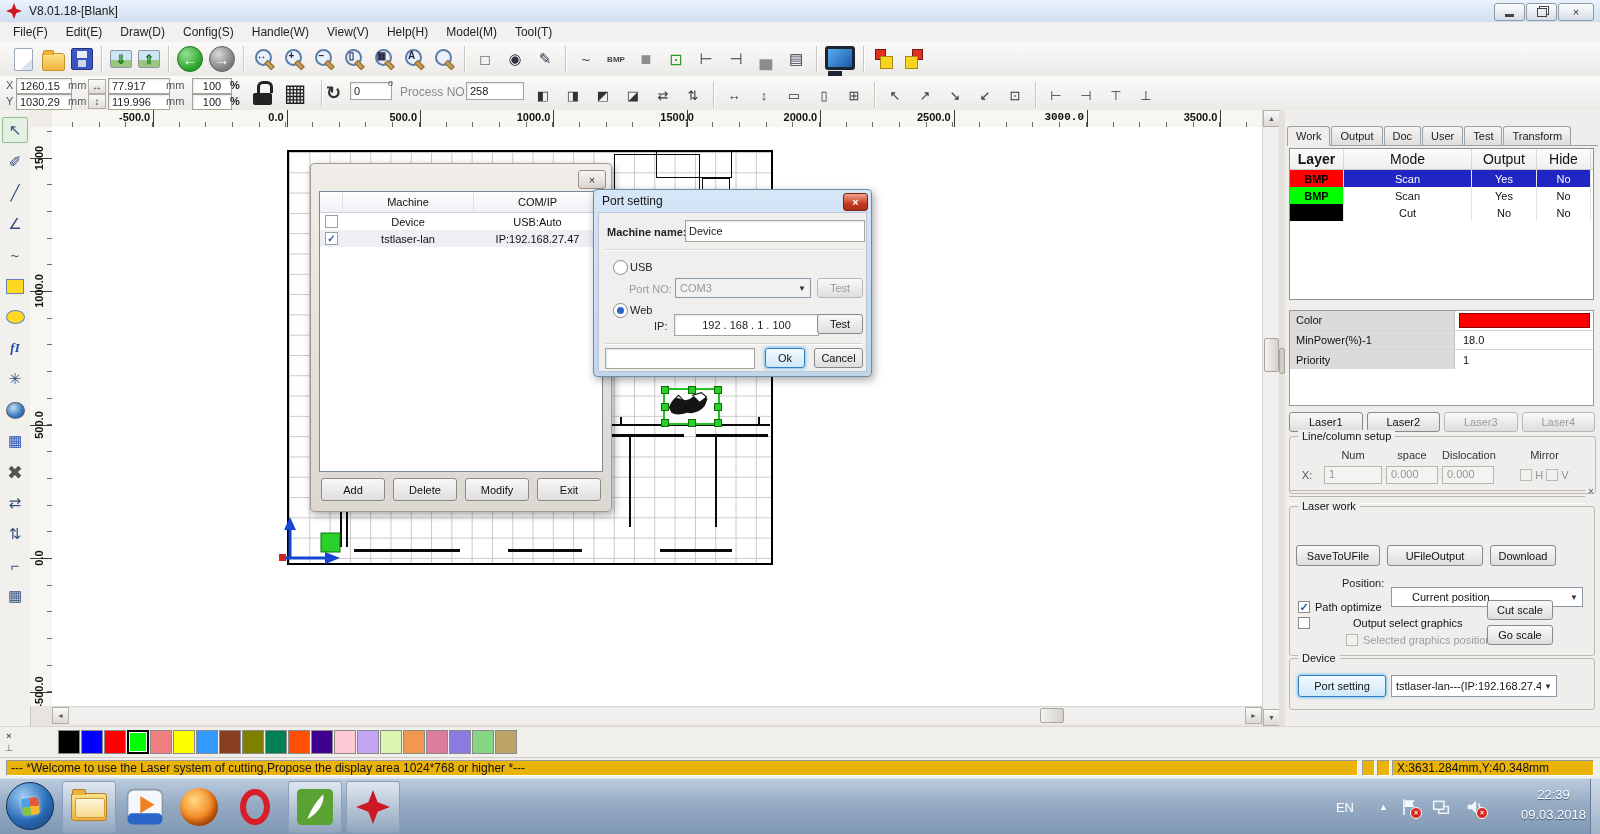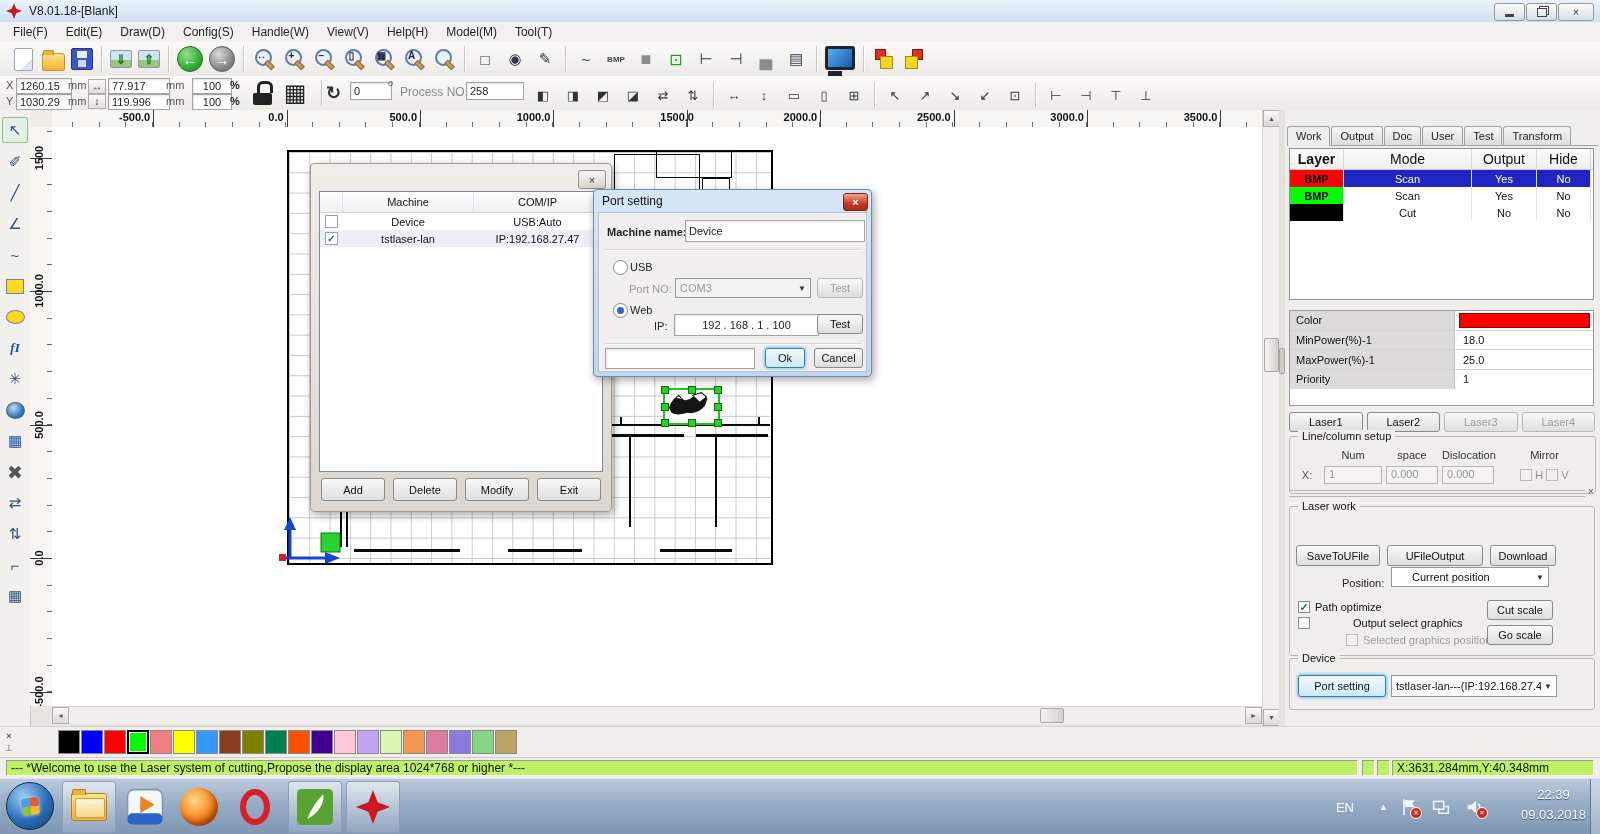--- a/index.html
+++ b/index.html
@@ -187,21 +187,21 @@
   #okbtn{border:1px solid #2f7fc1;box-shadow:0 0 3px 1px #7ec4ec;background:linear-gradient(#f2fafe,#cfe9f8);}
   .statusbox{position:absolute;background:#fff;border:1px solid #a6a29c;box-shadow:inset 1px 1px 2px rgba(0,0,0,.12);}
   
   #palrow{left:0;top:726px;width:1600px;height:31px;background:#f1efec;border-top:1px solid #d9d6d1;}
   .dockg{position:absolute;font-size:9px;color:#555;width:12px;text-align:center;}
   #swatches{position:absolute;left:58px;top:3px;display:flex;}
   .sw{width:22px;height:24px;margin-right:1px;border:1px solid #8a8a8a;box-sizing:border-box;}
   .sw.selsw{border:2px solid #000;box-shadow:inset 0 0 0 1px #fff;}
   #statusbar{left:0;top:757px;width:1600px;height:21px;background:#f0eeec;border-top:1px solid #cfccc8;}
   .spanel{position:absolute;top:2px;height:16px;border:1px solid;border-color:#9a9a9a #fff #fff #9a9a9a;
-          display:flex;align-items:center;padding:0 4px;font-size:12px;color:#111;box-sizing:border-box;background:#bef264;overflow:hidden;white-space:nowrap;}
+          display:flex;align-items:center;padding:0 4px;font-size:12px;color:#111;box-sizing:border-box;background:#eab308;overflow:hidden;white-space:nowrap;}
   #taskbar{left:0;top:778px;width:1600px;height:56px;background:linear-gradient(#bccbdd,#96abc4 45%,#7f97b3);
            border-top:1px solid #d9e4f0;}
   #orb{position:absolute;left:6px;top:3px;width:48px;height:48px;border-radius:50%;
        background:radial-gradient(circle at 35% 28%,#9ccaf2,#2a6cb8 55%,#163f6e);border:1px solid #122f52;box-sizing:border-box;}
   #orb .flag{position:absolute;left:15px;top:15px;width:17px;height:17px;border-radius:3px;transform:rotate(-8deg);
        background:conic-gradient(#e85838 0 25%,#f8b830 0 50%,#88c440 0 75%,#48a0e8 0);box-shadow:0 0 4px rgba(255,255,255,.6);}
   .tbtn{position:absolute;top:2px;height:52px;display:flex;align-items:center;justify-content:center;}
   .tbtn.framed{border:1px solid #8aa0ba;border-radius:3px;background:linear-gradient(rgba(255,255,255,.55),rgba(255,255,255,.12));box-sizing:border-box;}
   .k-explorer{position:relative;width:34px;height:26px;background:linear-gradient(#fbe28a,#edb23e);border:1px solid #b87f22;border-radius:2px 3px 3px 3px;}
   .k-explorer::before{content:"";position:absolute;top:-5px;left:0;width:12px;height:5px;background:#edb23e;border:1px solid #b87f22;border-bottom:none;border-radius:2px 2px 0 0;}
@@ -477,21 +477,21 @@
       <div class="hlab" style="left: 367px;">500.0</div>
       <div class="majt" style="left: 501.4px;"></div>
       <div class="hlab" style="left: 500.4px;">1000.0</div>
       <div class="majt" style="left: 634.8px;"></div>
       <div class="hlab" style="left: 644px;">1500.0</div>
       <div class="majt" style="left: 768.2px;"></div>
       <div class="hlab" style="left: 767.2px;">2000.0</div>
       <div class="majt" style="left: 901.6px;"></div>
       <div class="hlab" style="left: 900.6px;">2500.0</div>
       <div class="majt" style="left: 1035px;"></div>
-      <div class="hlab" style="left: 1034px;">3000.0</div>
+      <div class="hlab" style="left: 1034px; font-family: Liberation Mono, monospace;">3000.0</div>
       <div class="majt" style="left: 1168.4px;"></div>
       <div class="hlab" style="left: 1167.4px;">3500.0</div>
     </div>
   <div id="ruler-left" class="abs">
       <div class="majtv" style="top: 31px;"></div>
       <div class="vlab" style="top: 31px;">1500</div>
       <div class="majtv" style="top: 164.4px;"></div>
       <div class="vlab" style="top: 164.4px;">1000.0</div>
       <div class="majtv" style="top: 297.8px;"></div>
       <div class="vlab" style="top: 297.8px;">500.0</div>
@@ -600,24 +600,20 @@
             <div class="pl">Color</div>
             <div class="pv">
               <div style="flex: 1 1 0%; height: 13px; margin: 0px 3px 0px -4px; background: rgb(255, 0, 0); border: 1px solid rgb(141, 0, 0);"></div>
             </div>
           </div>
           <div class="prow">
             <div class="pl">MinPower(%)-1</div>
             <div class="pv">18.0</div>
           </div>
           <div class="prow">
-            <div class="pl">MaxPower(%)-1</div>
-            <div class="pv">25.0</div>
-          </div>
-          <div class="prow">
             <div class="pl">Priority</div>
             <div class="pv">1</div>
           </div>
         </div>
     </div>
     <div id="laserbtns">
         <div class="btn lbtn">Laser1</div>
         <div class="btn lbtn">Laser2</div>
         <div class="btn lbtn dis">Laser3</div>
         <div class="btn lbtn dis">Laser4</div>
@@ -646,21 +642,21 @@
     <div id="hsplit"></div>
     <div id="splitx">×</div>
     <div id="laserwork" class="grp">
       <span class="legend">Laser work</span>
       <div class="lwrow" style="top:38px;">
           <div class="btn lw1">SaveToUFile</div>
           <div class="btn lw2">UFileOutput</div>
           <div class="btn lw3">Download</div>
         </div>
       <span class="plab" style="left:52px;top:70px;">Position:</span>
-      <div class="combo" style="position:absolute;left:101px;top:60px;width:158px;height:20px;padding-left:20px;">
+      <div class="combo" style="position:absolute;left:101px;top:80px;width:192px;height:20px;padding-left:20px;">
         <span>Current position</span>
         <span class="arr">▼</span>
       </div>
       <div class="ckline" style="left:8px;top:94px;">
         <span class="chk">✓</span>
         <span>Path optimize</span>
       </div>
       <div class="ckline" style="left:8px;top:110px;gap:43px;">
         <span class="chk"></span>
         <span>Output select graphics</span>

